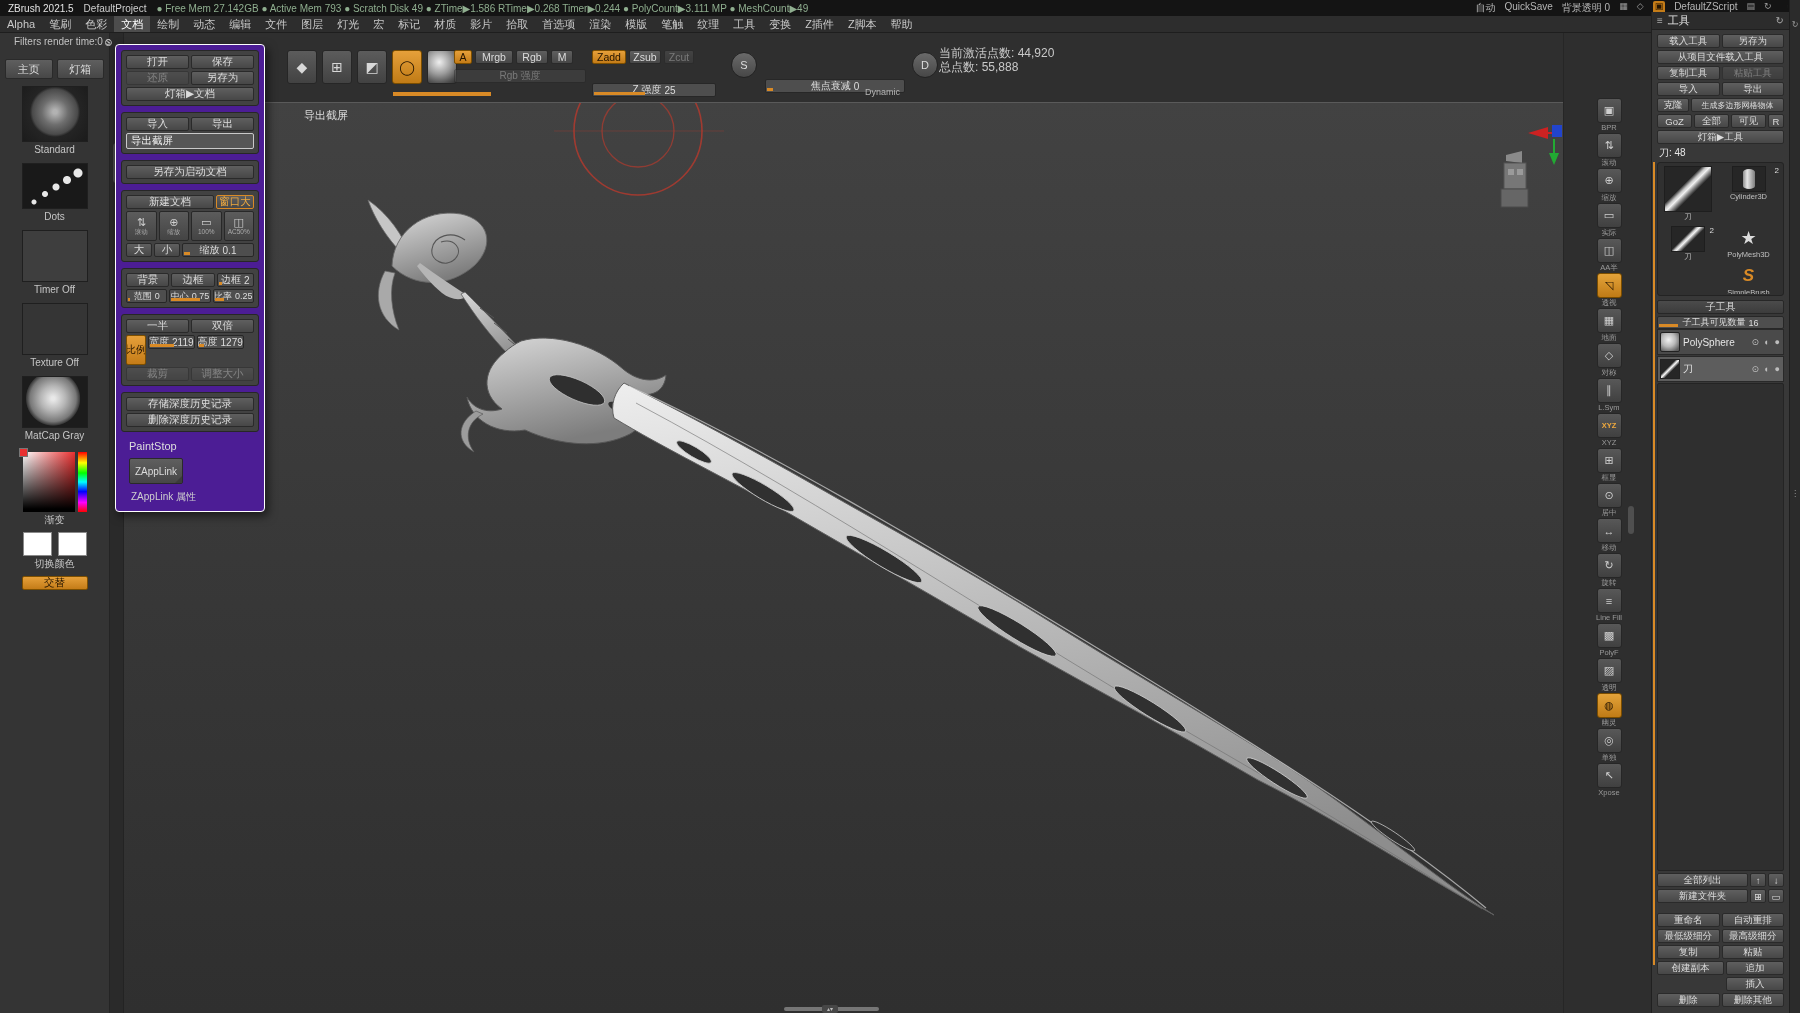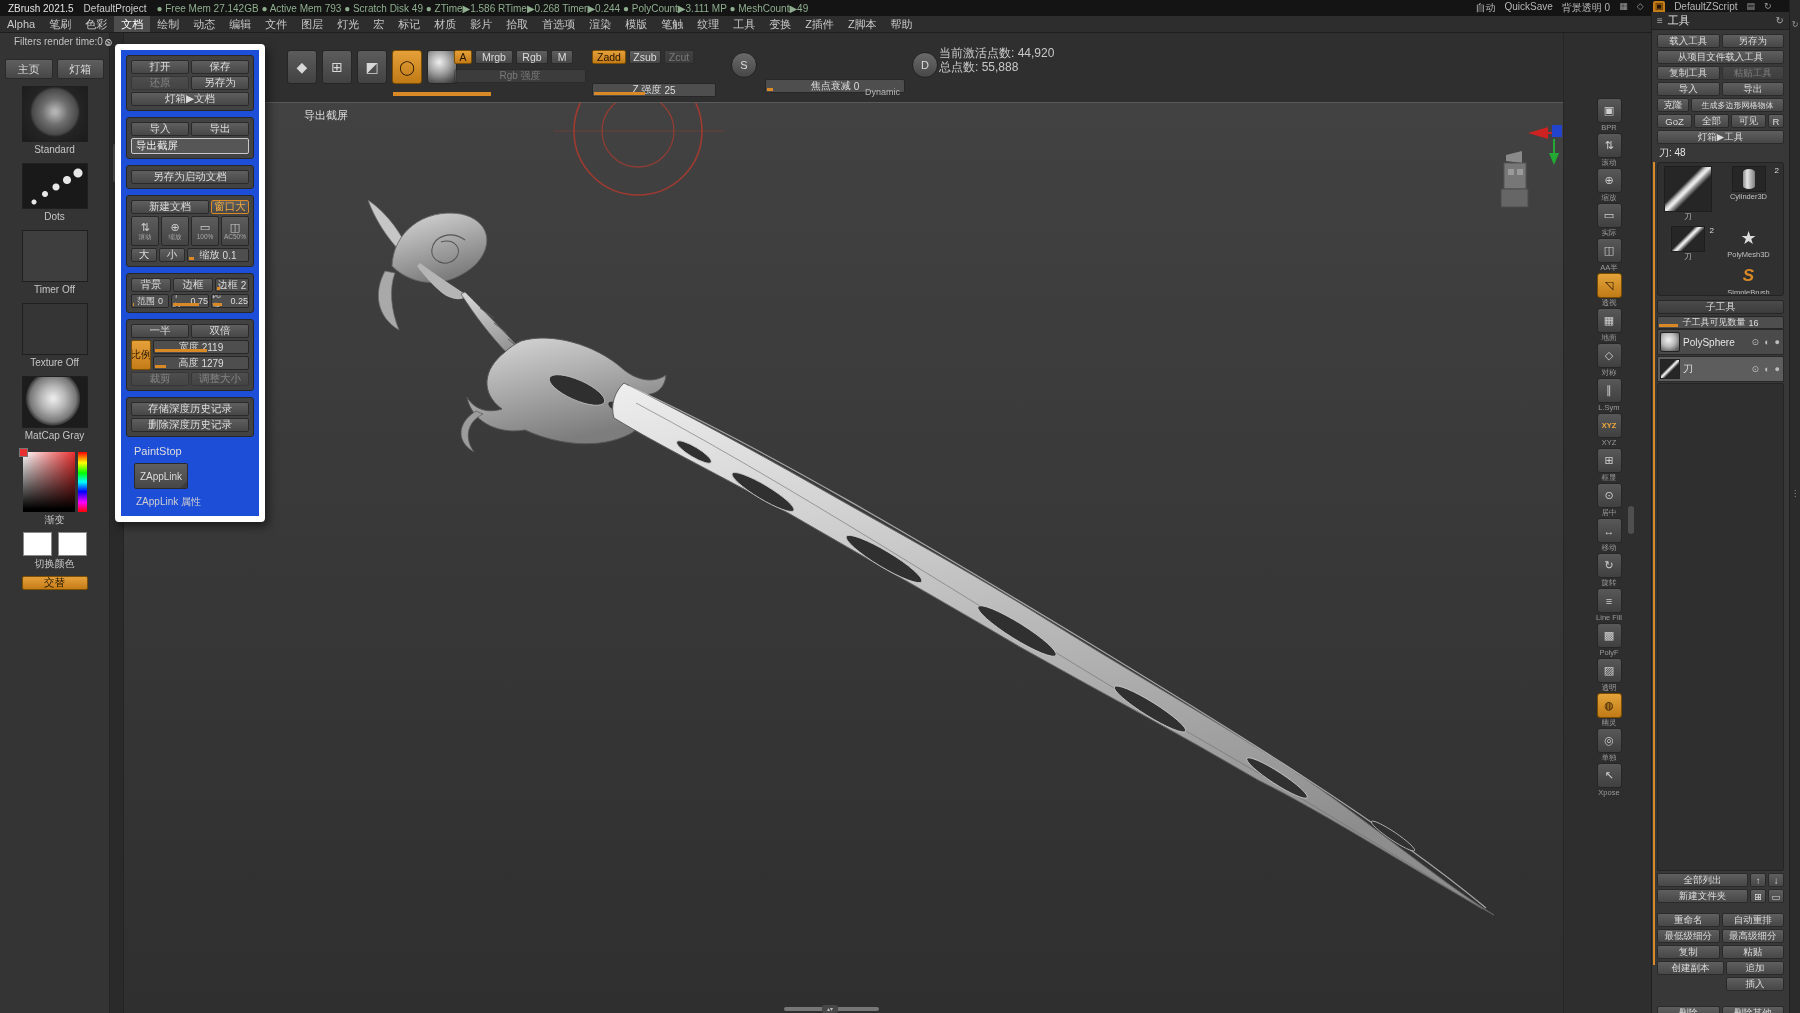--- a/index.html
+++ b/index.html
@@ -129,32 +129,32 @@
   .strow{display:flex;align-items:center;gap:3px;height:26px;background:#4a4a4a;border:1px solid #292929;
     margin-bottom:1px;padding:0 2px;cursor:pointer}
   .strow.active{background:#5d5d5d}
   .strow .sthumb{width:20px;height:20px;border:1px solid #222}
   .sthumb.sphere-sm{background:radial-gradient(circle at 42% 38%,#f2f2f2,#b9b9b9 45%,#5e5e5e 85%);border-radius:2px}
   .strow .stname{flex:1;font-size:10px;color:#e6e6e6}
   .strow .steye{font-size:9px;color:#bdbdbd;padding:0 1px}
   .stlist{height:488px;background:#2f2f2f;border:1px solid #242424;border-radius:2px;margin:1px 0 2px}
   .sqbtn{width:16px;flex:none}
   .gap8{height:8px}
-  .combo{display:flex;gap:2px;margin-bottom:15px}
+  .combo{display:flex;gap:2px;margin-bottom:2px}
   .combo .left{flex:1;height:30px}
   .combo .rcol{display:flex;flex-direction:column;gap:2px;width:58px}
 
   
   #far-strip{position:absolute;left:1789px;top:0;width:11px;height:1013px;background:#2b2b2b;border-left:1px solid #1e1e1e;
     color:#9a9a9a;font-size:8px;text-align:center}
   #far-strip .e1{margin-top:20px}
   #far-strip .e2{margin-top:460px}
 
   
-  #doc-popup{position:absolute;left:115px;top:44px;width:150px;background:#1d4ed8;border:6px solid #ffffff;
+  #doc-popup{position:absolute;left:115px;top:44px;width:150px;background:#4c1d95;border:1px solid #ffffff;
     border-radius:4px;padding:5px;z-index:50;box-shadow:3px 4px 10px rgba(0,0,0,.55)}
   #popup-pin{position:absolute;left:104px;top:37px;z-index:51;color:#bdbdbd;font-size:10px}
   .grp{background:#424242;border:1px solid #272727;border-radius:3px;padding:4px;margin-bottom:6px}
   .grp .row:last-child{margin-bottom:0}
   .export-shot{height:16px;background:#565656;border:1px solid #c9c9c9;border-radius:2px;display:flex;
     align-items:center;padding:0 4px;font-size:10.5px;color:#f0f0f0}
   .pico{width:31px;height:30px;background:linear-gradient(#5c5c5c,#444);border:1px solid #282828;border-radius:2px;
     display:flex;flex-direction:column;align-items:center;justify-content:center;color:#cfcfcf;cursor:pointer}
   .pico-g{font-size:11px;line-height:12px}
   .pico-l{font-size:6.5px;line-height:8px;color:#aaa;white-space:nowrap}
@@ -668,21 +668,21 @@
       </div>
     </div>
   </div>
   <div class="grp">
     <div class="row">
       <div class="btn f1">一半</div>
       <div class="btn f1">双倍</div>
     </div>
     <div class="row">
       <div class="btn orange ratio-blk">比例</div>
-      <div class="f1" style="display:flex;flex-direction:column;gap:2px">
+      <div class="f1" style="display:flex;flex-direction:row;gap:2px">
         <div class="slider">
           <span>宽度</span>
           <span>2119</span>
           <i class="fill" style="width:55%"></i>
         </div>
         <div class="slider">
           <span>高度</span>
           <span>1279</span>
           <i class="fill" style="width:12%"></i>
         </div>

